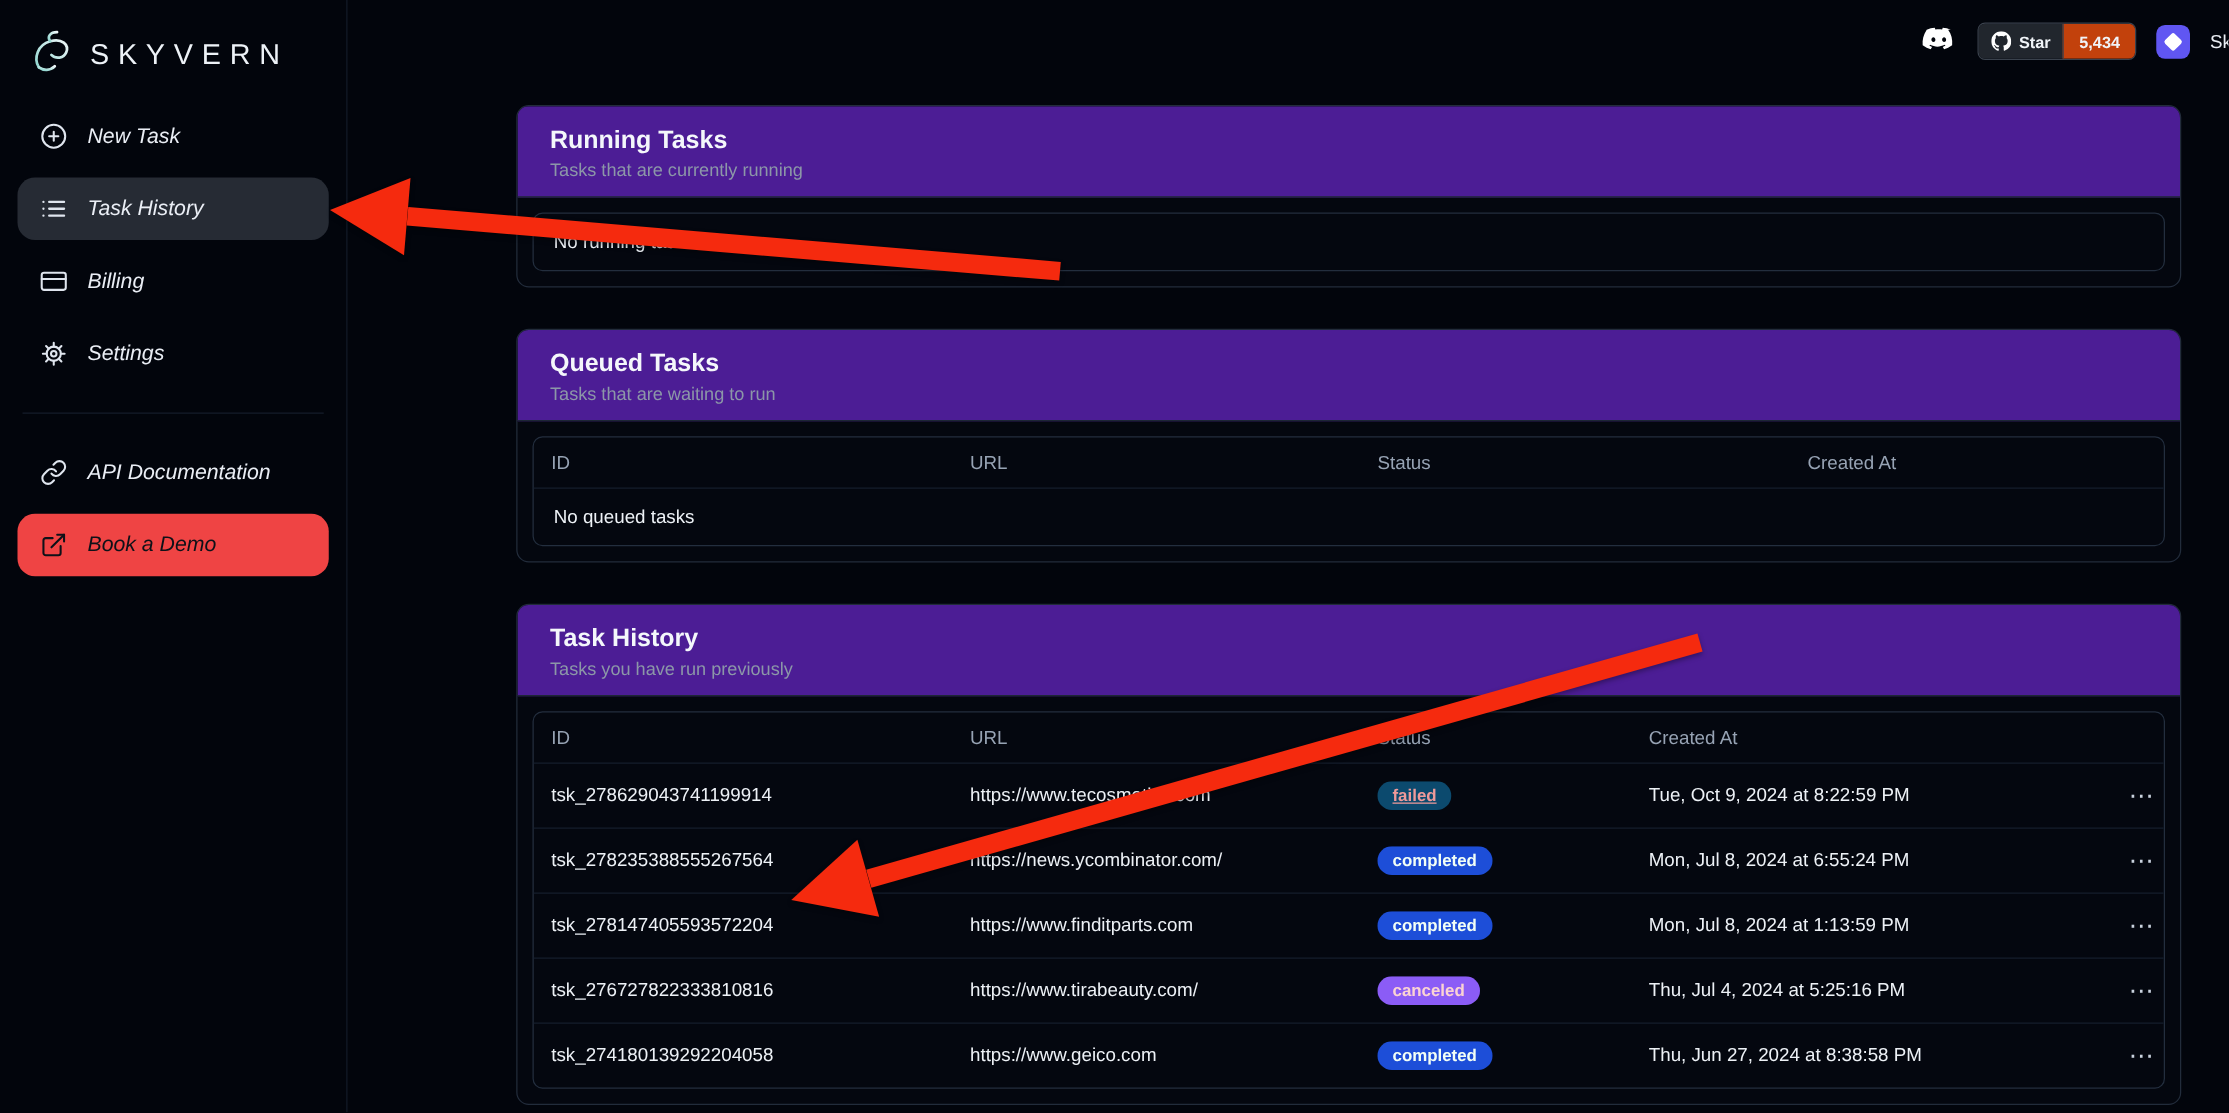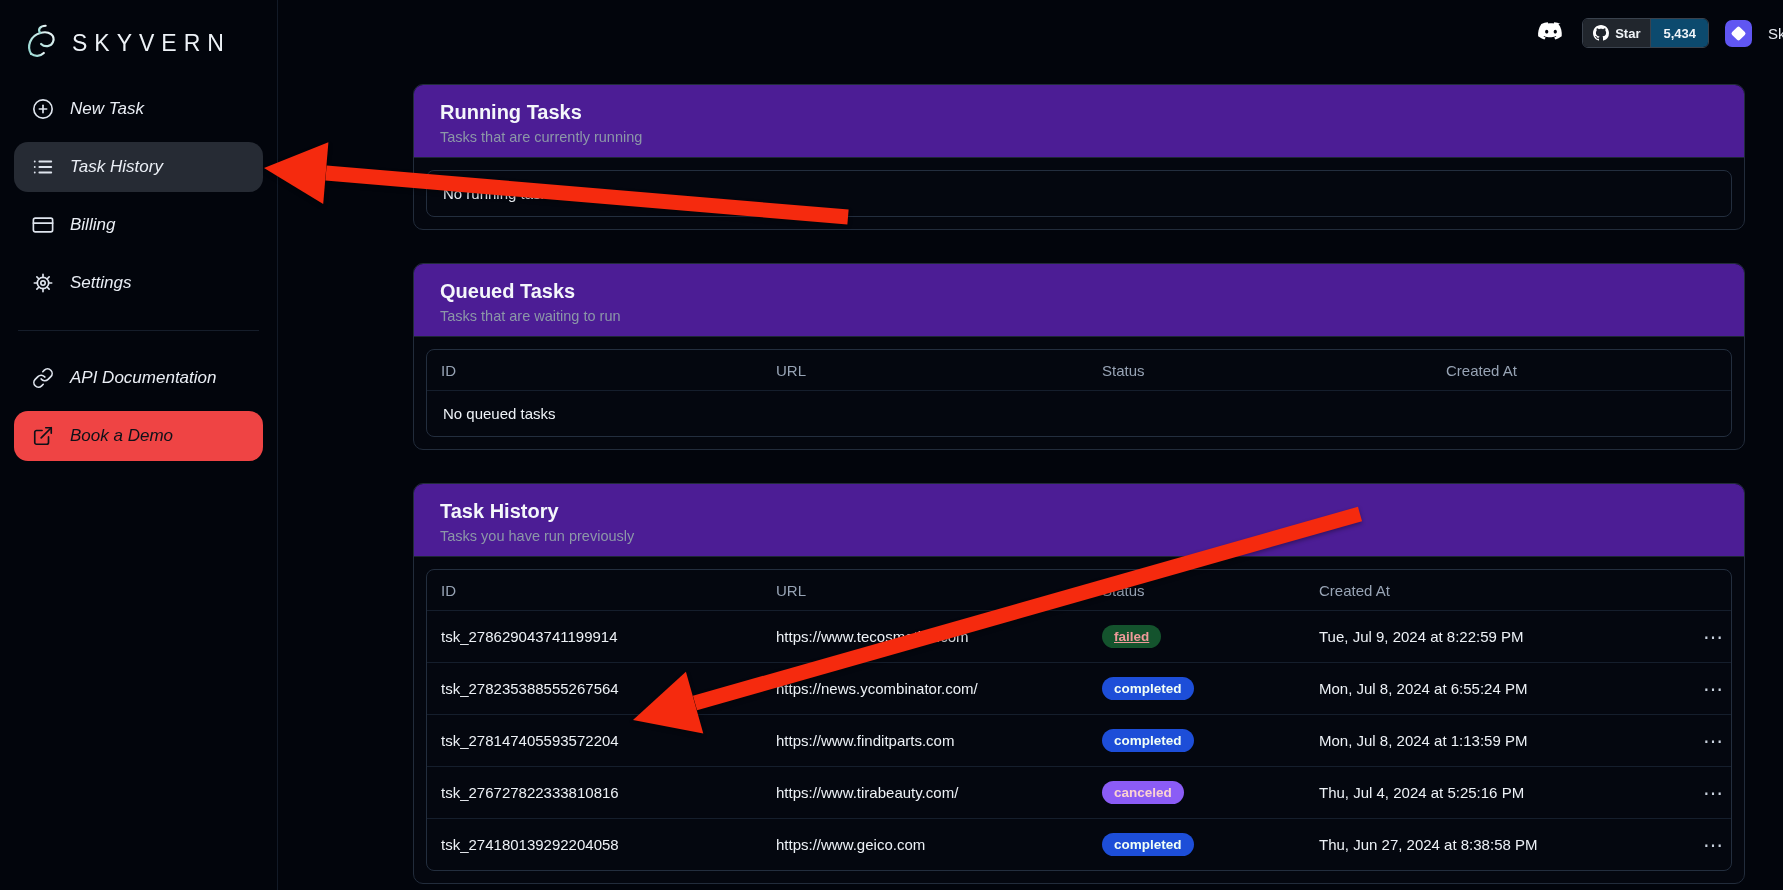--- a/index.html
+++ b/index.html
@@ -39,36 +39,36 @@
   .grid-queued  { grid-template-columns:335px 326px 344px 1fr; }
   .th { padding:0 14px; }
   .tbody .trow { display:grid; align-items:center; height:52px; font-size:15px;
                  border-top:1px solid #151e2c; color:#edf1f6; cursor:pointer; }
   .td { padding:0 14px; white-space:nowrap; overflow:hidden; }
   .empty-row { border-top:1px solid #151e2c; padding:14px 16px; font-size:15px; color:#eef2f7; }
   .table > .empty-row:first-child { border-top:none; }
 
   .badge { display:inline-block; padding:4px 12px; border-radius:999px;
            font-size:13.5px; font-weight:700; }
-  .badge-failed    { background:#14532d; color:#ef9a9a;text-decoration:underline; }
+  .badge-failed    { background:#0c4a6e; color:#ef9a9a;text-decoration:underline; }
   .badge-completed { background:#1d4ed8; color:#f2fff6; }
   .badge-canceled  { background:#8b5cf6; color:#fbd3d3; }
 
   .menu-btn { background:none; border:none; color:#c9d2de; font-size:20px;
               cursor:pointer; padding:0 8px; letter-spacing:2px; }
 
   
   .topbar { position:absolute; top:16px; right:0; height:34px; max-width:420px;
             display:flex; align-items:center; gap:16px; overflow:hidden; }
   .discord-btn { background:none; border:none; cursor:pointer; display:flex; color:#fff; }
   .gh { display:flex; align-items:stretch; height:30px; border:1px solid #3a424d;
         border-radius:6px; overflow:hidden; font-size:13px; font-weight:700;
         color:#f0f4f8; cursor:pointer; }
   .gh-left { display:flex; align-items:center; gap:6px; padding:0 10px; background:#21262d; }
-  .gh-count { display:flex; align-items:center; padding:0 12px; background:#0c4a6e;
+  .gh-count { display:flex; align-items:center; padding:0 12px; background:#c2410c;
               border-left:1px solid #3a424d; }
   .avatar { width:27px; height:27px; border-radius:7px; background:#6056f2;
             display:flex; align-items:center; justify-content:center; cursor:pointer; }
   .avatar-mark { width:11px; height:11px; background:#fff; border-radius:2px; transform:rotate(45deg); }
   .user-label { font-size:15px; color:#e9edf3; flex:0 0 15px; width:15px;
                 overflow:hidden; white-space:nowrap; }
 
   
   .annotations { position:absolute; left:0; top:0; width:1783px; height:890px;
                  pointer-events:none; z-index:50;
@@ -244,21 +244,21 @@
                 <div class="th">Created At</div>
               </div>
             <div class="tbody">
 
                 <div class="trow grid-history">
                   <div class="td">tsk_278629043741199914</div>
                   <div class="td">https://www.tecosmetics.com</div>
                   <div class="td">
                     <span class="badge badge-failed">failed</span>
                   </div>
-                  <div class="td">Tue, Jul 9, 2024 at 8:22:59 PM</div>
+                  <div class="td">Tue, Oct 9, 2024 at 8:22:59 PM</div>
                   <div class="td">
                     <button class="menu-btn"><span>⋯</span></button>
                   </div>
                 </div>
 
                 <div class="trow grid-history">
                   <div class="td">tsk_278235388555267564</div>
                   <div class="td">https://news.ycombinator.com/</div>
                   <div class="td">
                     <span class="badge badge-completed">completed</span>

